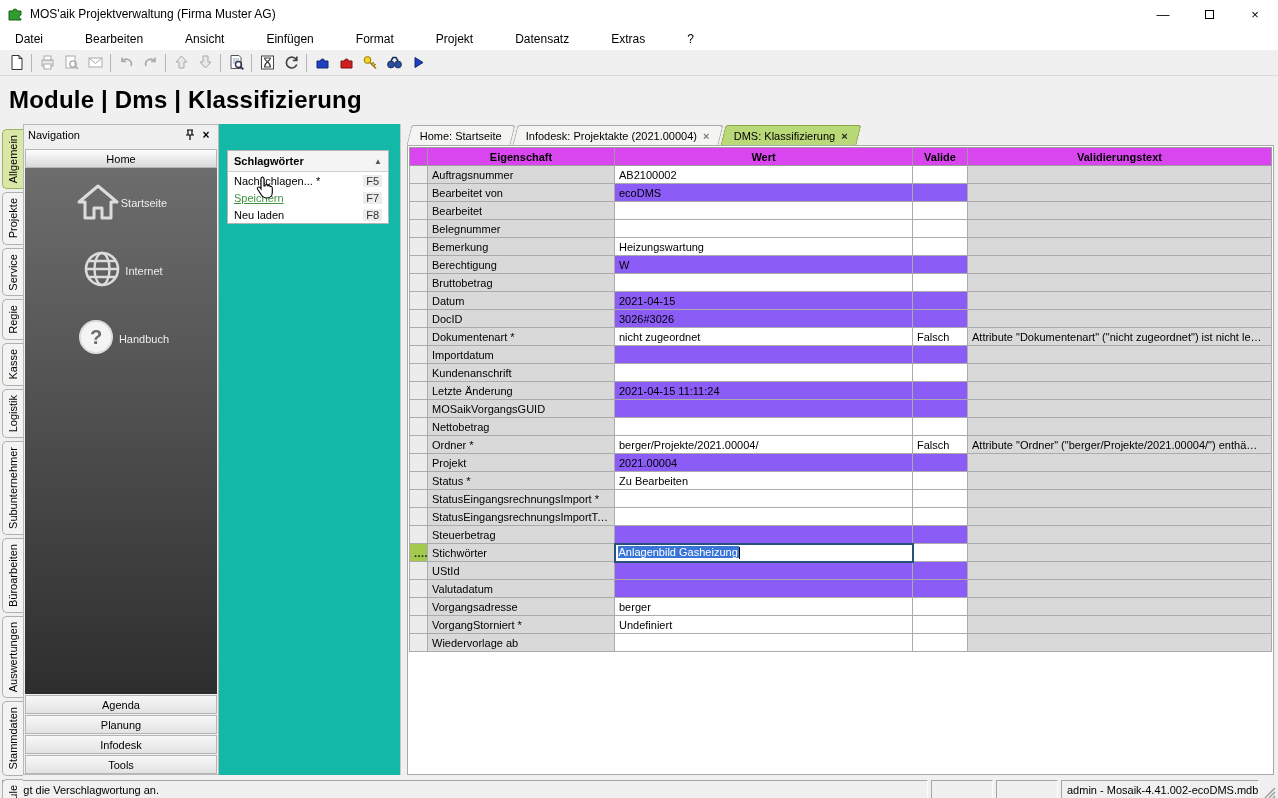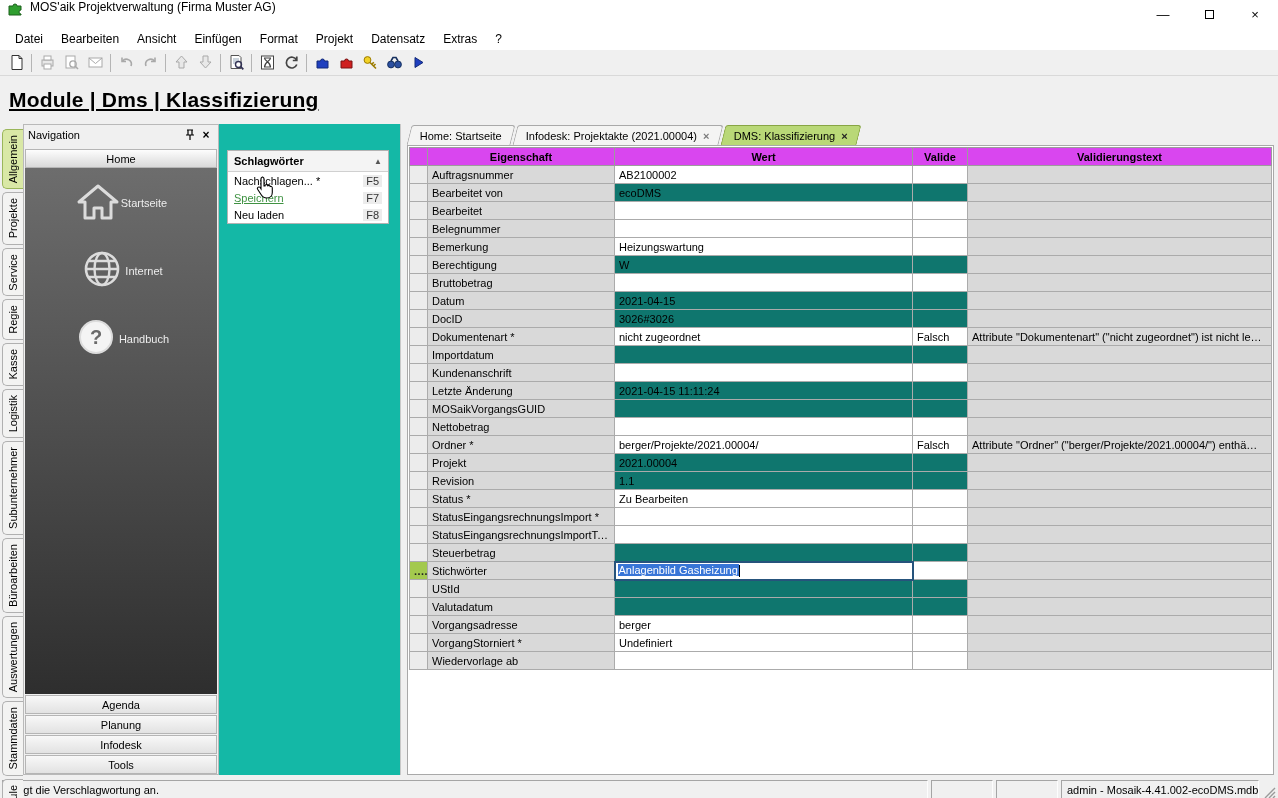--- a/index.html
+++ b/index.html
@@ -1,41 +1,41 @@
 <!DOCTYPE html>
 <html><head>
 <meta charset="utf-8">
 <style>
   * { margin:0; padding:0; box-sizing:border-box; }
   html,body { width:1278px; height:798px; overflow:hidden;
     font-family:"Liberation Sans", sans-serif; font-size:11px; color:#000; background:#f0f0f0; }
 
   
-  .titlebar { height:28px; background:#fff; display:flex; align-items:flex-start; padding-left:6px; }
+  .titlebar { height:28px; background:#fff; display:flex; align-items:center; padding-left:6px; }
   .titlebar .appicon { width:18px; height:18px; margin-right:6px; }
   .titlebar .title { font-size:12px; }
   .wincontrols { margin-left:auto; display:flex; height:100%; }
   .winbtn { width:46px; height:100%; display:flex; align-items:center; justify-content:center;
     font-size:13px; color:#000; cursor:default; }
   .winbtn .maxbox { width:9px; height:9px; border:1px solid #000; display:inline-block; }
 
   
-  .menubar { height:22px; background:#fff; display:flex; align-items:center; padding-left:6px; }
+  .menubar { height:22px; background:#fff; display:flex; align-items:center; padding-left:6px;gap:24px; }
   .menubar .menuitem { padding:3px 9px; font-size:12px; }
 
   
   .toolbar { height:26px; background:#f0f0f0; border-bottom:1px solid #d9d9d9;
     display:flex; align-items:center; padding-left:4px; }
   .tbtn { width:24px; height:22px; display:flex; align-items:center; justify-content:center; }
   .tbtn svg { width:17px; height:17px; }
   .tsep { width:1px; height:18px; background:#b5b5b5; margin:0 3px; }
 
   
   .pageheader { height:48px; background:#f0f0f0; display:flex; align-items:center; padding-left:9px; }
-  .pageheader .crumb { font-size:21px; font-weight:bold; letter-spacing:0.2px;text-decoration:underline; }
+  .pageheader .crumb { font-size:24px; font-weight:bold; letter-spacing:0.2px; }
 
   
   .main { height:651px; display:flex; position:relative; background:#f0f0f0; }
 
   
   .vtabs { width:23px; display:flex; flex-direction:column; padding-top:4px; }
   .vtab { margin:1px 0 2px 2px; border:1px solid #b0b0b0; border-right:none;
     border-radius:5px 0 0 5px; background:#f3f3f2; display:flex; align-items:center;
     justify-content:center; flex:0 1 auto; }
   .vtab span { writing-mode:vertical-rl; transform:rotate(180deg); padding:5px 1px; font-size:11px;
@@ -84,21 +84,21 @@
     padding:1px; overflow:hidden; }
 
   table.props { border-collapse:collapse; table-layout:fixed; width:100%; }
   table.props th { background:#d946ef; font-weight:bold; text-align:center; height:18px;
     border:1px solid #9c9c9c; font-size:11px; }
   table.props td { height:18px; border:1px solid #ababab; padding:0 4px; white-space:nowrap;
     overflow:hidden; text-overflow:ellipsis; }
   td.gutter { background:#ececec; padding:0; }
   td.gutter.sel { background:#a3c94e; text-align:center; font-weight:bold; color:#222; }
   td.prop { background:#d9d9d9; }
-  td.val.ro, td.valide.ro { background:#0f766e; }
+  td.val.ro, td.valide.ro { background:#8b5cf6; }
   td.val.rw, td.valide.rw { background:#ffffff; }
   td.vtext { background:#d9d9d9; }
   td.val.focus { border:2px solid #26537c; background:#fff; padding:0 2px; }
   .selection { background:#3875d7; color:#fff; padding:0 1px; }
   .caretline { display:inline-block; width:1px; height:12px; background:#000; vertical-align:middle; }
 
   
   .statusgap { height:3px; background:#f0f0f0; }
   .statusbar { height:23px; background:#f0f0f0; display:flex; align-items:stretch; padding:2px 2px 2px 2px; }
   .scell { border:1px solid; border-color:#a5a5a5 #fdfdfd #fdfdfd #a5a5a5; background:#f0f0f0;
@@ -504,27 +504,20 @@
             </tr>
             <tr>
               <td class="gutter"></td>
               <td class="prop">Projekt</td>
               <td class="val ro">2021.00004</td>
               <td class="valide ro"></td>
               <td class="vtext"></td>
             </tr>
             <tr>
               <td class="gutter"></td>
-              <td class="prop">Revision</td>
-              <td class="val ro">1.1</td>
-              <td class="valide ro"></td>
-              <td class="vtext"></td>
-            </tr>
-            <tr>
-              <td class="gutter"></td>
               <td class="prop">Status *</td>
               <td class="val rw">Zu Bearbeiten</td>
               <td class="valide rw"></td>
               <td class="vtext"></td>
             </tr>
             <tr>
               <td class="gutter"></td>
               <td class="prop">StatusEingangsrechnungsImport *</td>
               <td class="val rw"></td>
               <td class="valide rw"></td>

